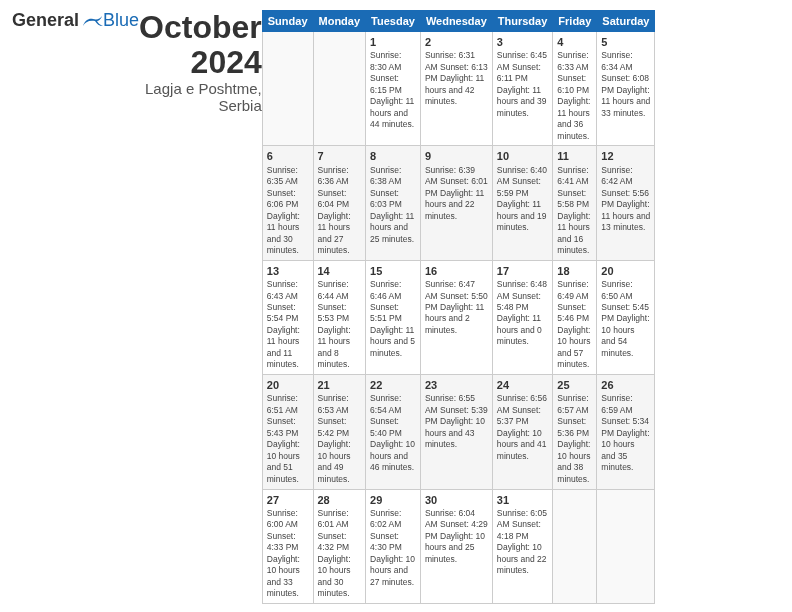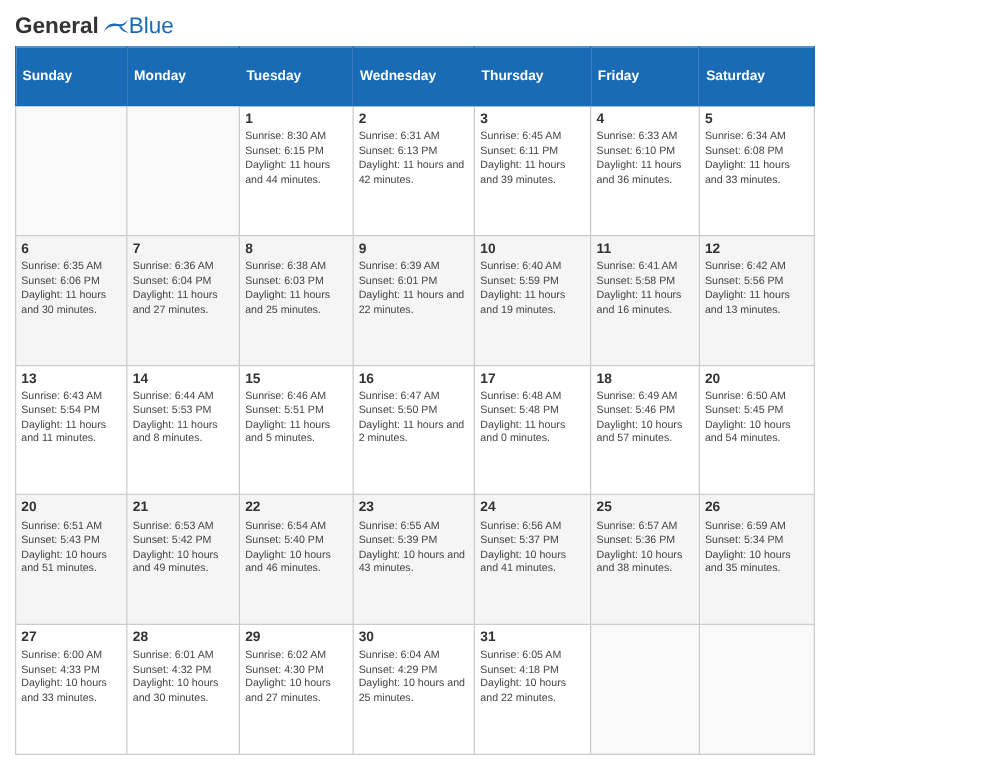--- a/index.html
+++ b/index.html
@@ -7,21 +7,21 @@
       font-family: Arial, sans-serif;
       background: #fff;
       width: 792px;
       height: 612px;
       overflow: hidden;
     }
     .page {
       width: 664px;
       height: 612px;
       display: flex;
-      flex-direction: column;
+      flex-direction: row;
       padding: 10px 12px 8px 12px;
     }
     .header {
       display: flex;
       justify-content: space-between;
       align-items: flex-start;
       margin-bottom: 6px;
     }
     .logo-area {
       display: flex;
@@ -63,21 +63,21 @@
     .calendar-table {
       width: 100%;
       border-collapse: collapse;
       flex: 1;
     }
     .calendar-table th {
       background-color: #1a6bb5;
       color: #fff;
       font-size: 11px;
       font-weight: bold;
-      padding: 17px 5px;
+      padding: 4px 5px;
       text-align: left;
       border: 1px solid #1a6bb5;
     }
     .calendar-table td {
       border: 1px solid #ccc;
       vertical-align: top;
       padding: 3px 4px;
       width: 113px;
       font-size: 9px;
       color: #333;
@@ -109,20 +109,24 @@
   <div class="header">
     <div class="logo-area">
       <div class="logo-text">
         <span class="logo-general">General</span>
         <svg class="logo-bird" viewBox="0 0 22 18" fill="none" xmlns="http://www.w3.org/2000/svg">
           <path d="M2 14 C4 10, 8 8, 14 9 C18 9.5, 20 7, 21 4 C19 7, 16 8, 12 7 C8 6, 4 8, 2 14Z" fill="#1a6bb5"></path>
           <path d="M14 9 C16 12, 18 14, 22 14 C19 13, 17 11, 16 9Z" fill="#1a6bb5"></path>
         </svg>
         <span class="logo-blue">Blue</span>
       </div>
+    </div>
+    <div class="title-area">
+      <div class="month-title">October 2024</div>
+      <div class="subtitle">Lagja e Poshtme, Serbia</div>
     </div>
   </div>
 
   <table class="calendar-table">
     <thead>
       <tr>
         <th>Sunday</th>
         <th>Monday</th>
         <th>Tuesday</th>
         <th>Wednesday</th>

